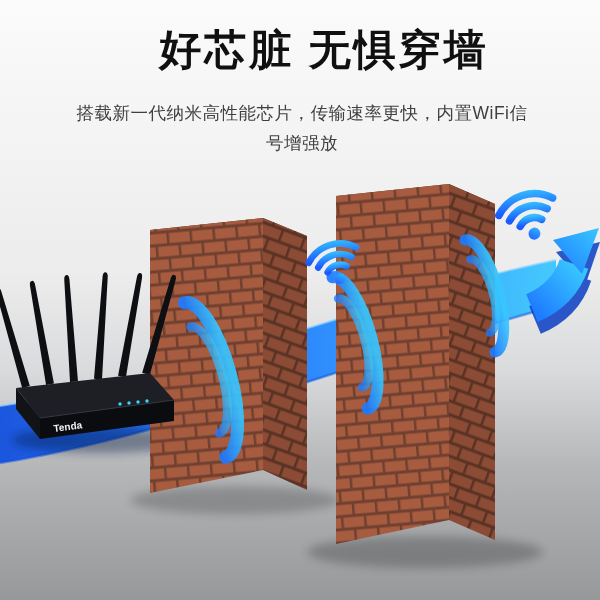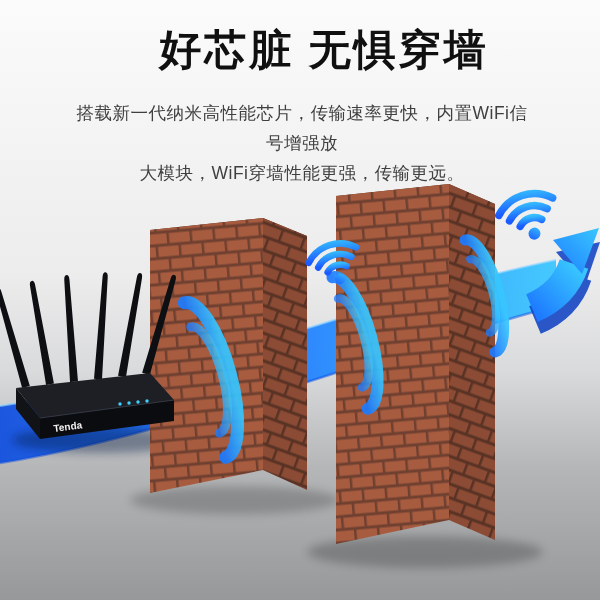--- a/index.html
+++ b/index.html
@@ -28,21 +28,21 @@
   }
   .scene{position:absolute;left:0;top:168px;display:block}
 </style>
 </head>
 <body>
 
 <div class="canvas">
 
   <h1 class="title">好芯脏 无惧穿墙</h1>
 
-  <p class="desc"><span>搭载新一代纳米高性能芯片，传输速率更快，内置WiFi信号增强放</span><br><span>大模块，WiFi穿墙性能更强，传输更远。</span></p>
+  <p class="desc"><span>搭载新一代纳米高性能芯片，传输速率更快，内置WiFi信号增强放</span><br></p>
 
   <svg class="scene" width="600" height="432" viewBox="0 0 600 432" xmlns="http://www.w3.org/2000/svg">
 
     <defs>
       <linearGradient id="gBeam" x1="0" y1="0" x2="1" y2="0">
         <stop offset="0" style="stop-color:var(--beam-dark)"></stop>
         <stop offset="0.5" style="stop-color:var(--beam-main)"></stop>
         <stop offset="1" style="stop-color:var(--beam-light)"></stop>
       </linearGradient>
       <linearGradient id="gWifi" x1="0" y1="1" x2="1" y2="0">

